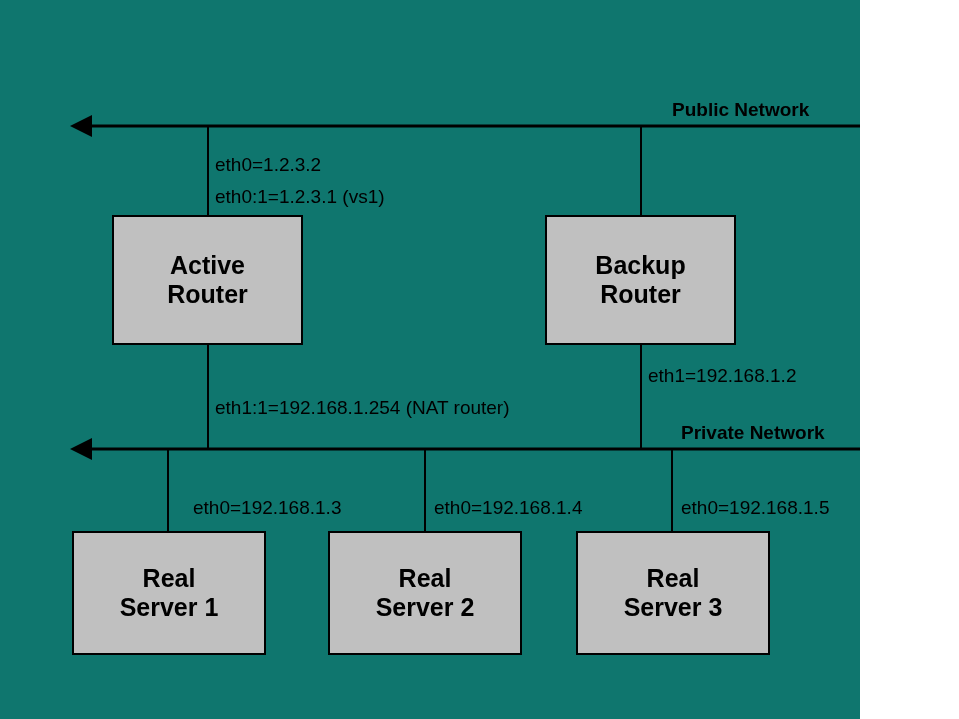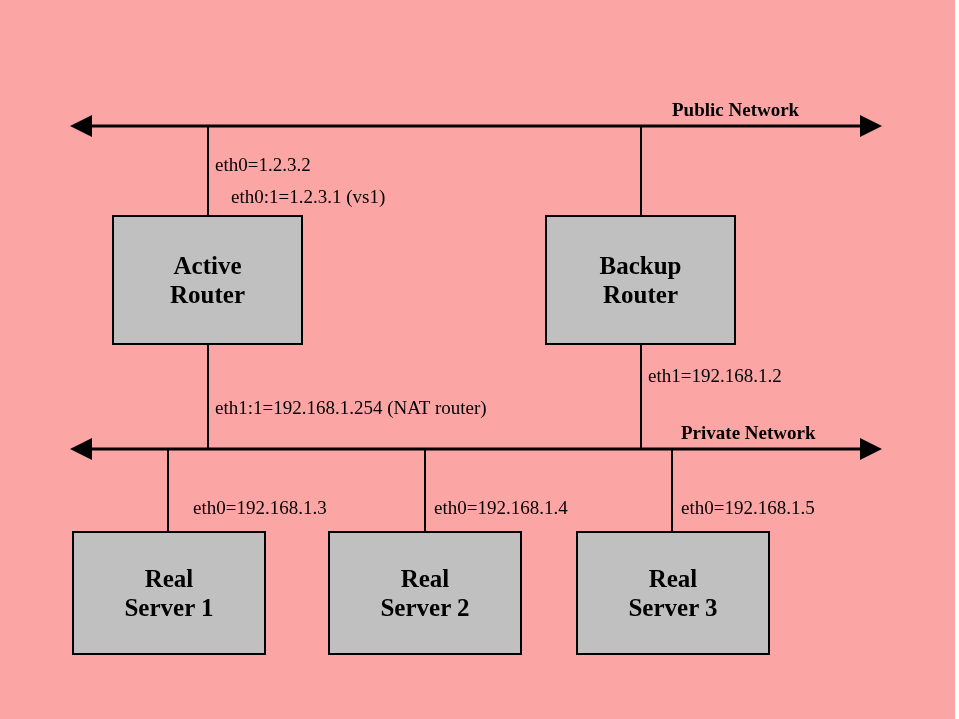--- a/index.html
+++ b/index.html
@@ -2,24 +2,24 @@
 <html><head>
 <meta charset="utf-8">
 <style>
   html, body {
     margin: 0;
     padding: 0;
     background: #ffffff;
   }
   #diagram {
     position: relative;
-    width: 955px;
+    width: 860px;
     height: 719px;
-    background: #fca5a5;
-    font-family: Liberation Serif, serif;
+    background: #0f766e;
+    font-family: Liberation Sans, sans-serif;
     overflow: hidden;
   }
   #diagram svg.layer {
     position: absolute;
     left: 0;
     top: 0;
     width: 959px;
     height: 719px;
   }
   .node-box {
@@ -75,21 +75,21 @@
     <line x1="168" y1="449" x2="168" y2="532" stroke="#000000" stroke-width="2"></line>
     <line x1="425" y1="449" x2="425" y2="532" stroke="#000000" stroke-width="2"></line>
     <line x1="672" y1="449" x2="672" y2="532" stroke="#000000" stroke-width="2"></line>
   </svg>
 
   <div class="text-label bold" style="left:672px; top:95px;">Public Network</div>
 
   <div class="text-label bold" style="left:681px; top:418px;">Private Network</div>
 
   <div class="text-label" style="left:215px; top:150px;">eth0=1.2.3.2</div>
-  <div class="text-label" style="left:215px; top:182px;margin-left:16px;">eth0:1=1.2.3.1 (vs1)</div>
+  <div class="text-label" style="left:215px; top:182px;">eth0:1=1.2.3.1 (vs1)</div>
   <div class="text-label" style="left:215px; top:393px;">eth1:1=192.168.1.254 (NAT router)</div>
 
   <div class="text-label" style="left:648px; top:361px;">eth1=192.168.1.2</div>
 
   <div class="text-label" style="left:193px; top:493px;">eth0=192.168.1.3</div>
   <div class="text-label" style="left:434px; top:493px;">eth0=192.168.1.4</div>
   <div class="text-label" style="left:681px; top:493px;">eth0=192.168.1.5</div>
 
   <div class="node-box" style="left:112px; top:215px; width:191px; height:130px;">
     <span class="node-line">Active</span>

